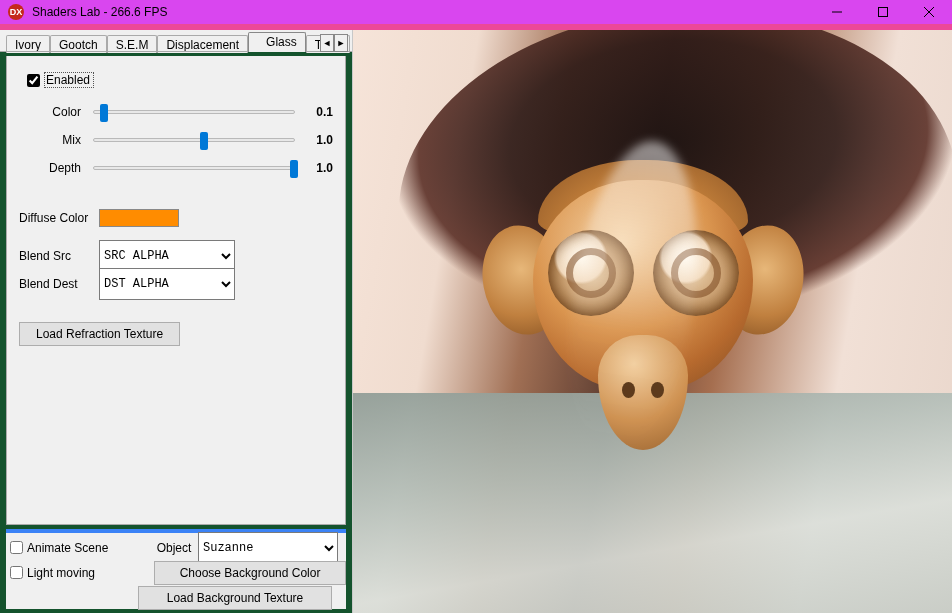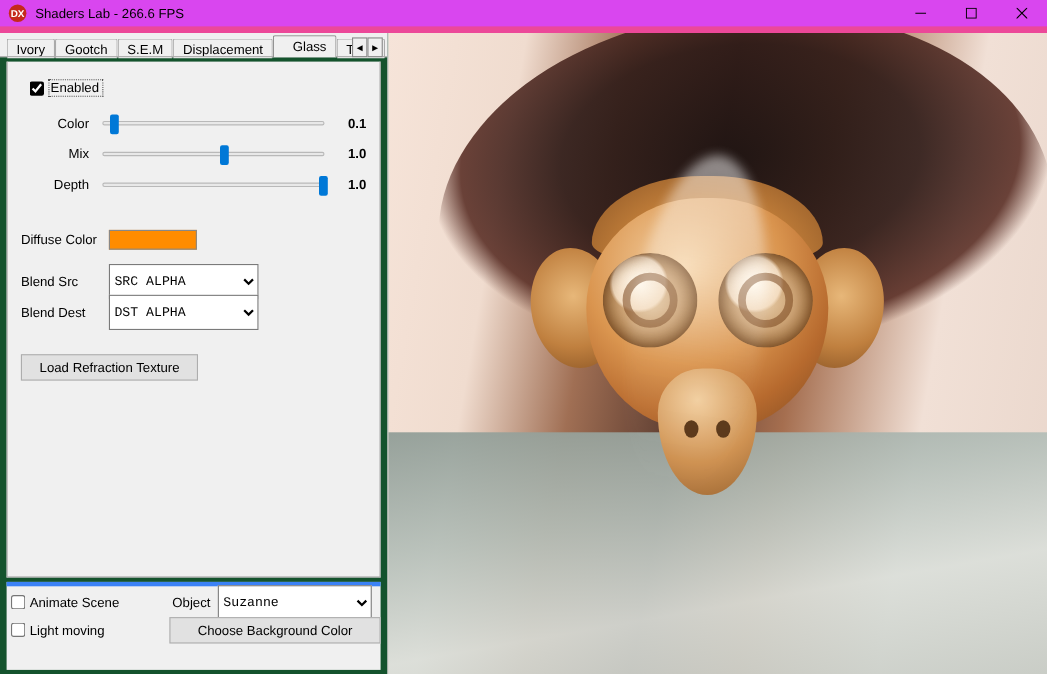--- a/index.html
+++ b/index.html
@@ -392,20 +392,28 @@
         <option selected="">Suzanne</option>
       </select>
     </div>
     <div class="brow2">
       <div class="chk">
         <input type="checkbox" style="">
         <span>Light moving</span>
       </div>
       <button class="std wide">
         <span>Choose Background Color</span>
+      </button>
+    </div>
+    <div class="brow2">
+      <div class="chkonly">
+        <input type="checkbox" checked="" style="">
+      </div>
+      <button class="std wide">
+        <span>Load Background Texture</span>
       </button>
     </div>
   </div>
 
 </div>
 
 <div class="viewport">
   <div class="scene">
     <div class="cloth"></div>
     <div class="hat"></div>

